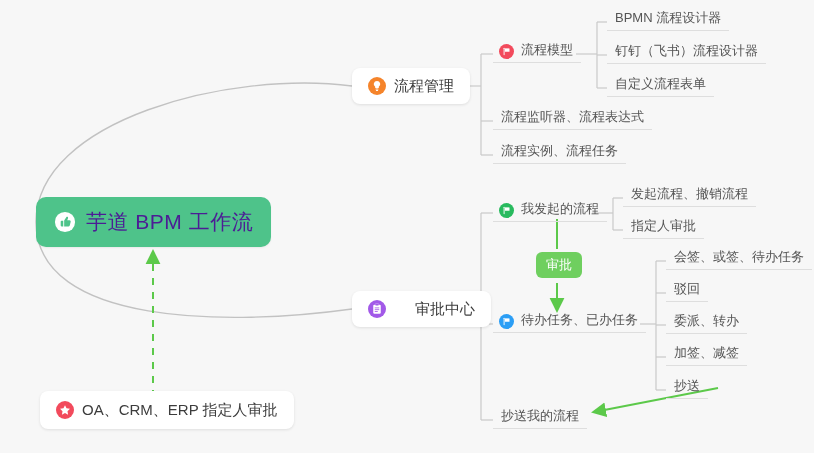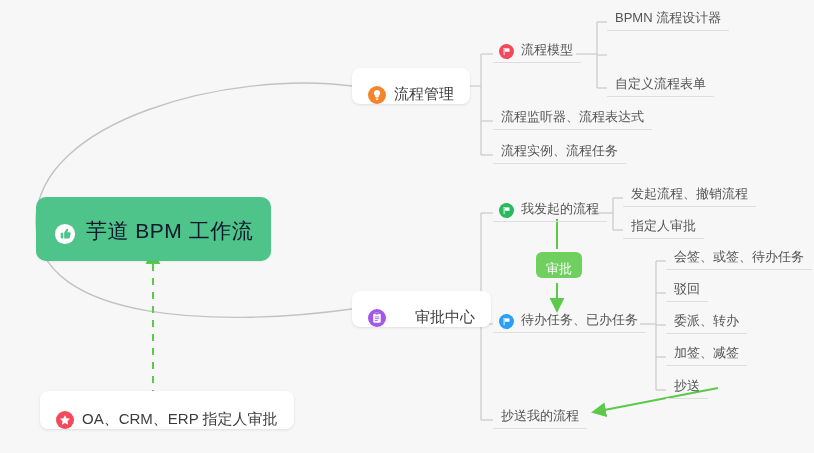--- a/index.html
+++ b/index.html
@@ -25,32 +25,32 @@
     top: 0;
     width: 814px;
     height: 453px;
     pointer-events: none;
   }
 
   
   .node {
     position: absolute;
     display: flex;
-    align-items: flex-end;
+    align-items: center;
     box-sizing: border-box;
     white-space: nowrap;
   }
 
   
   .root-node {
     background: #4ec38a;
     border-radius: 10px;
     padding: 16px 18px;
-    height: 64px;
-    color: #0f172a;
+    height: 50px;
+    color: #4c1d95;
     font-size: 21px;
     letter-spacing: 0.5px;
     box-shadow: 0 1px 2px rgba(0,0,0,0.06);
   }
   .root-node .label { margin-left: 10px; }
 
   
   .card-node {
     background: #ffffff;
     border-radius: 8px;
@@ -185,20 +185,23 @@
         <circle cx="12" cy="12" r="12" fill="#f24a5c"></circle>
         <rect x="7.4" y="6" width="1.5" height="12" rx="0.7" fill="#ffffff"></rect>
         <path d="M9.4 7h7.4v5.4H9.4z" fill="#ffffff"></path>
       </svg>
     </span>
     <span class="label">流程模型</span>
   </div>
 
   <div class="node leaf-node plain" style="left:607px; top:9px;">
     <span class="label">BPMN 流程设计器</span>
+  </div>
+  <div class="node leaf-node plain" style="left:607px; top:42px;">
+    <span class="label">钉钉（飞书）流程设计器</span>
   </div>
   <div class="node leaf-node plain" style="left:607px; top:75px;">
     <span class="label">自定义流程表单</span>
   </div>
 
   <div class="node leaf-node plain" style="left:493px; top:108px;">
     <span class="label">流程监听器、流程表达式</span>
   </div>
   <div class="node leaf-node plain" style="left:493px; top:142px;text-align:right;">
     <span class="label">流程实例、流程任务</span>

